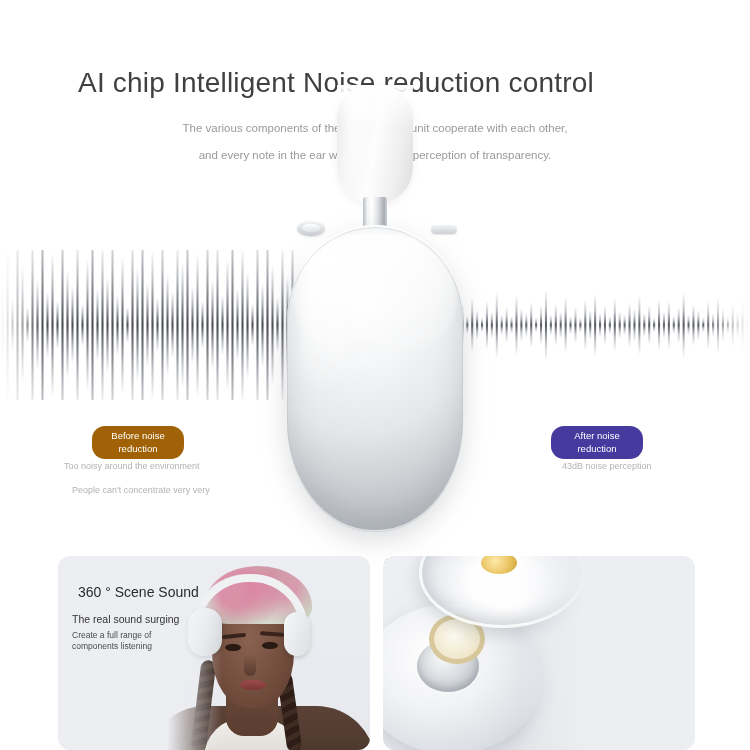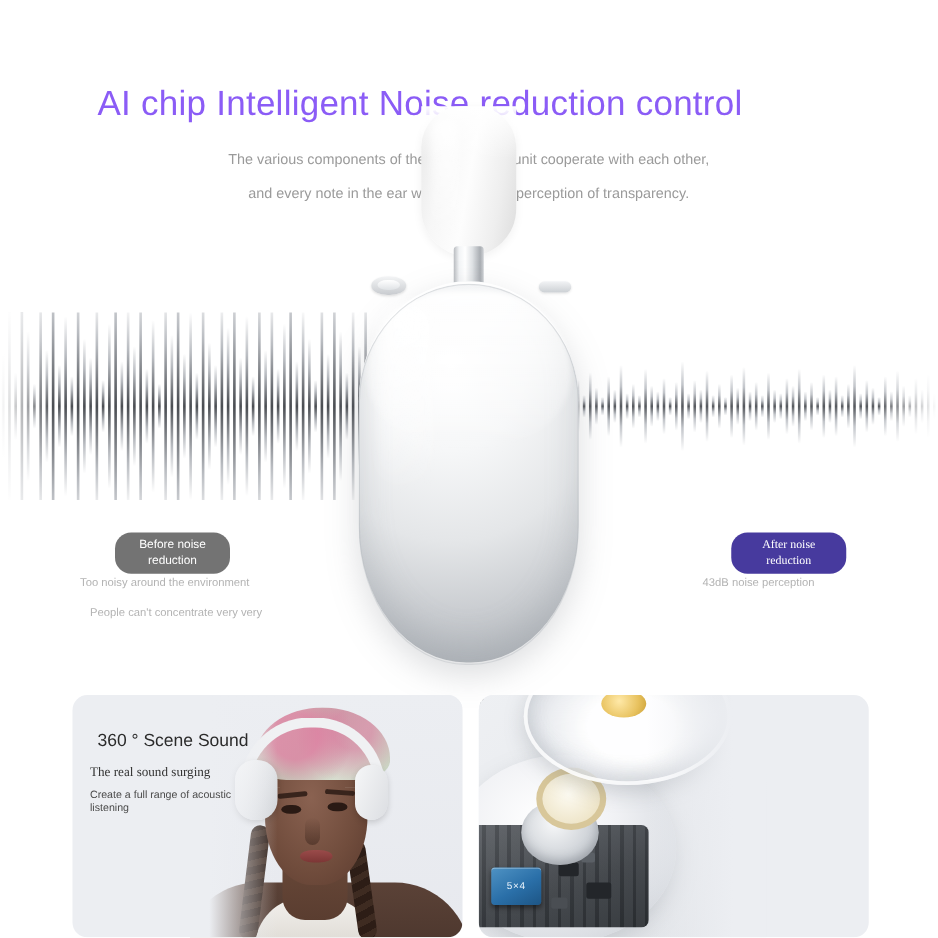--- a/index.html
+++ b/index.html
@@ -6,21 +6,21 @@
   body{
     width:750px;height:750px;background:#ffffff;overflow:hidden;
     font-family:"Liberation Sans","DejaVu Sans",sans-serif;
     position:relative;
   }
   .page{position:relative;width:750px;height:750px;overflow:hidden;background:#fff;}
 
   
   .title{
     position:absolute;left:0;top:48px;width:672px;text-align:center;
-    font-size:28px;color:#8b5cf6;font-weight:400;letter-spacing:.2px;
+    font-size:28px;color:#404040;font-weight:400;letter-spacing:.2px;
   }
   .subtitle{
     position:absolute;left:0;top:115px;width:750px;text-align:center;
     font-size:11.5px;color:#9a9a9a;line-height:27px;font-weight:400;
   }
   .subtitle div{white-space:nowrap;}
 
   
   .wave{position:absolute;top:250px;height:150px;pointer-events:none;}
   .wave.left{left:0;width:300px;}
@@ -85,41 +85,41 @@
     position:absolute;right:18px;top:140px;width:26px;height:9px;
     background:linear-gradient(180deg,#f2f3f5,#ccd0d4);
     border-radius:6px;box-shadow:0 1px 2px rgba(0,0,0,.1);
   }
 
   
   .pill{
     position:absolute;color:#fff;font-size:9.5px;line-height:12.5px;
     padding:4px 13px;border-radius:13px;text-align:center;width:66px;
   }
-  .pill.before{left:92px;top:426px;background:#737373;}
-  .pill.after{left:585px;top:426px;background:#473a9e;font-family:Liberation Serif, serif;}
+  .pill.before{left:92px;top:426px;background:#a16207;}
+  .pill.after{left:551px;top:426px;background:#473a9e;}
 
   .copy{position:absolute;font-size:9px;color:#b3b3b3;line-height:11.5px;}
   .copy.left-a{left:64px;top:461px;width:150px;}
   .copy.left-b{left:72px;top:485px;width:150px;}
   .copy.right-a{left:562px;top:461px;width:130px;}
   .latest-chip{
     position:absolute;left:552px;top:484px;font-size:16px;color:#8e8e8e;letter-spacing:.2px;
   }
 
   
   .card{
     position:absolute;top:556px;height:194px;border-radius:12px;
     background:#eceef2;overflow:hidden;
   }
   .card.left{left:58px;width:312px;}
   .card.right{left:383px;width:312px;}
 
   .card-title{position:absolute;font-size:14px;color:#2b2b2b;}
-  .card-sub1{position:absolute;font-size:10.5px;color:#333;font-family:Liberation Serif, serif;}
+  .card-sub1{position:absolute;font-size:10.5px;color:#333;}
   .card-sub2{position:absolute;font-size:8.5px;color:#4a4a4a;line-height:10.5px;}
 
   .lc-title{left:20px;top:28px;}
   .lc-sub1{left:14px;top:57px;}
   .lc-sub2{left:14px;top:74px;width:125px;}
 
   .rc-title{left:128px;top:24px;width:175px;font-size:9px;color:#2e2e2e;line-height:11px;}
   .rc-sub1{left:178px;top:54px;font-size:9px;color:#3a3a3a;}
   .rc-sub2{left:140px;top:72px;font-size:8.5px;color:#3a3a3a;}
 
@@ -444,34 +444,27 @@
       <div class="w-lip"></div>
       <div class="w-wrap"></div>
       <div class="w-headband"></div>
       <div class="w-cup"></div>
       <div class="w-cup2"></div>
       <div class="card-fade" style="right:auto;left:0;width:70px;
         background:linear-gradient(270deg,rgba(236,238,242,0),#eceef2 78%);"></div>
     </div>
     <div class="card-title lc-title">360 ° Scene Sound</div>
     <div class="card-sub1 lc-sub1">The real sound surging</div>
-    <div class="card-sub2 lc-sub2">Create a full range of acoustic listening</div>
+    <div class="card-sub2 lc-sub2">Create a full range of components listening</div>
   </div>
 
   <div class="card right">
     <div class="photo-driver">
       <div class="pd-bg"></div>
       <div class="pd-housing"></div>
-      <div class="pd-board">
-        <div class="pd-smd d"></div>
-        <div class="pd-smd a"></div>
-        <div class="pd-smd b"></div>
-        <div class="pd-smd c"></div>
-        <div class="pd-chip">5×4</div>
-      </div>
       <div class="pd-magnet"></div>
       <div class="pd-coil"></div>
       <div class="pd-diaph"></div>
       <div class="pd-gold"></div>
       <div class="card-fade"></div>
     </div>
     <div class="rc-title">40mm composite titanium-plated diaphragm</div>
     <div class="rc-sub1">Glow surging acoustic power</div>
     <div class="rc-sub2">The sound is full of rich and delicate timbre</div>
   </div>

